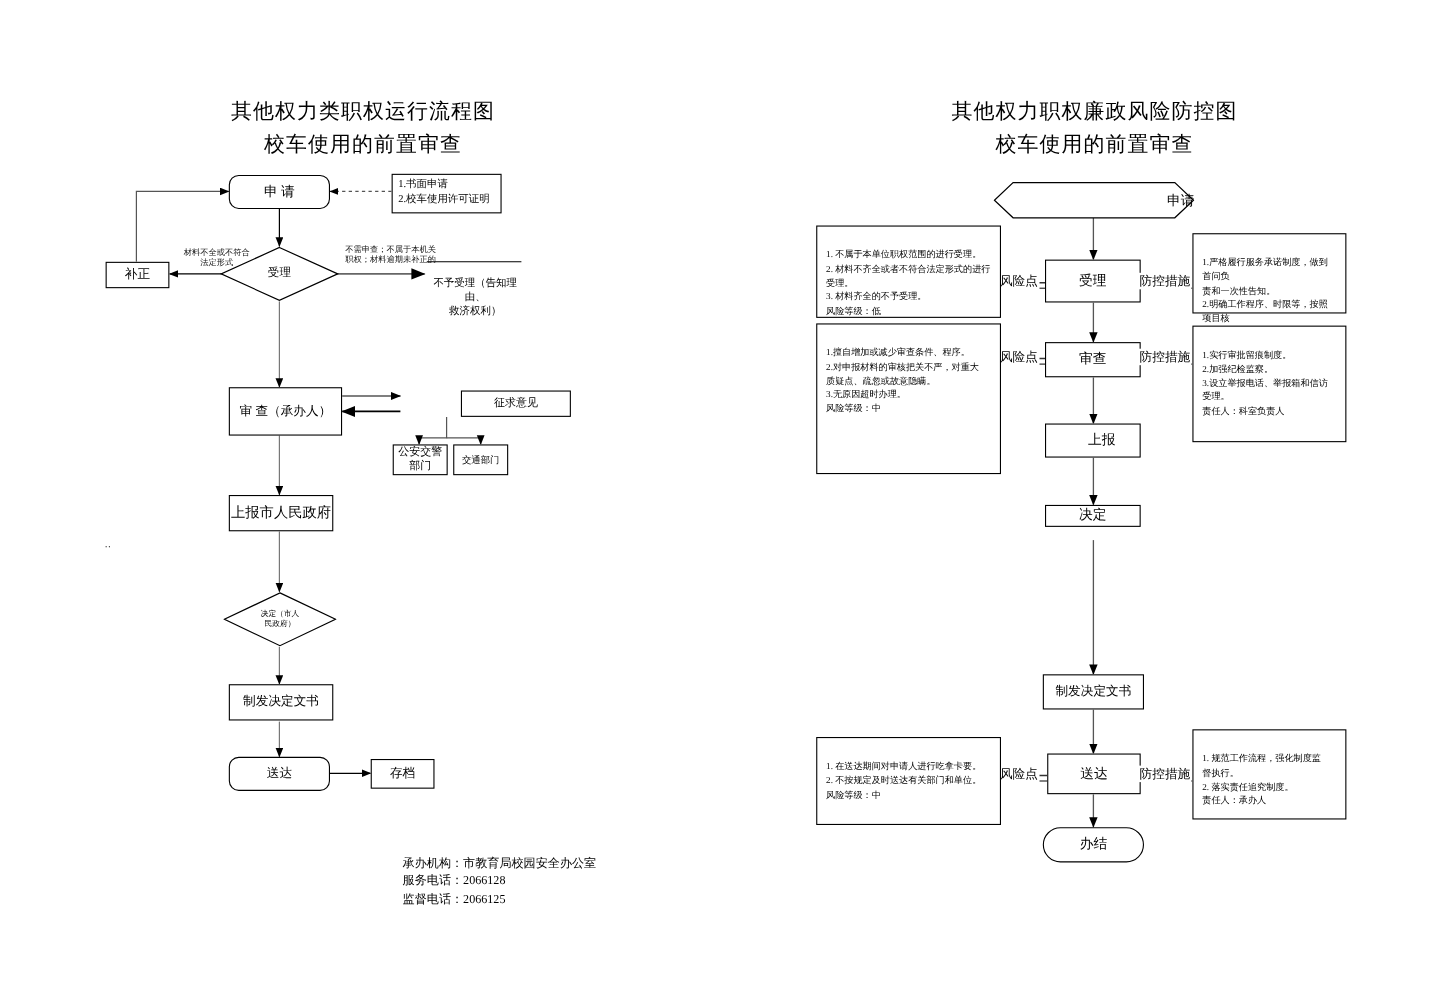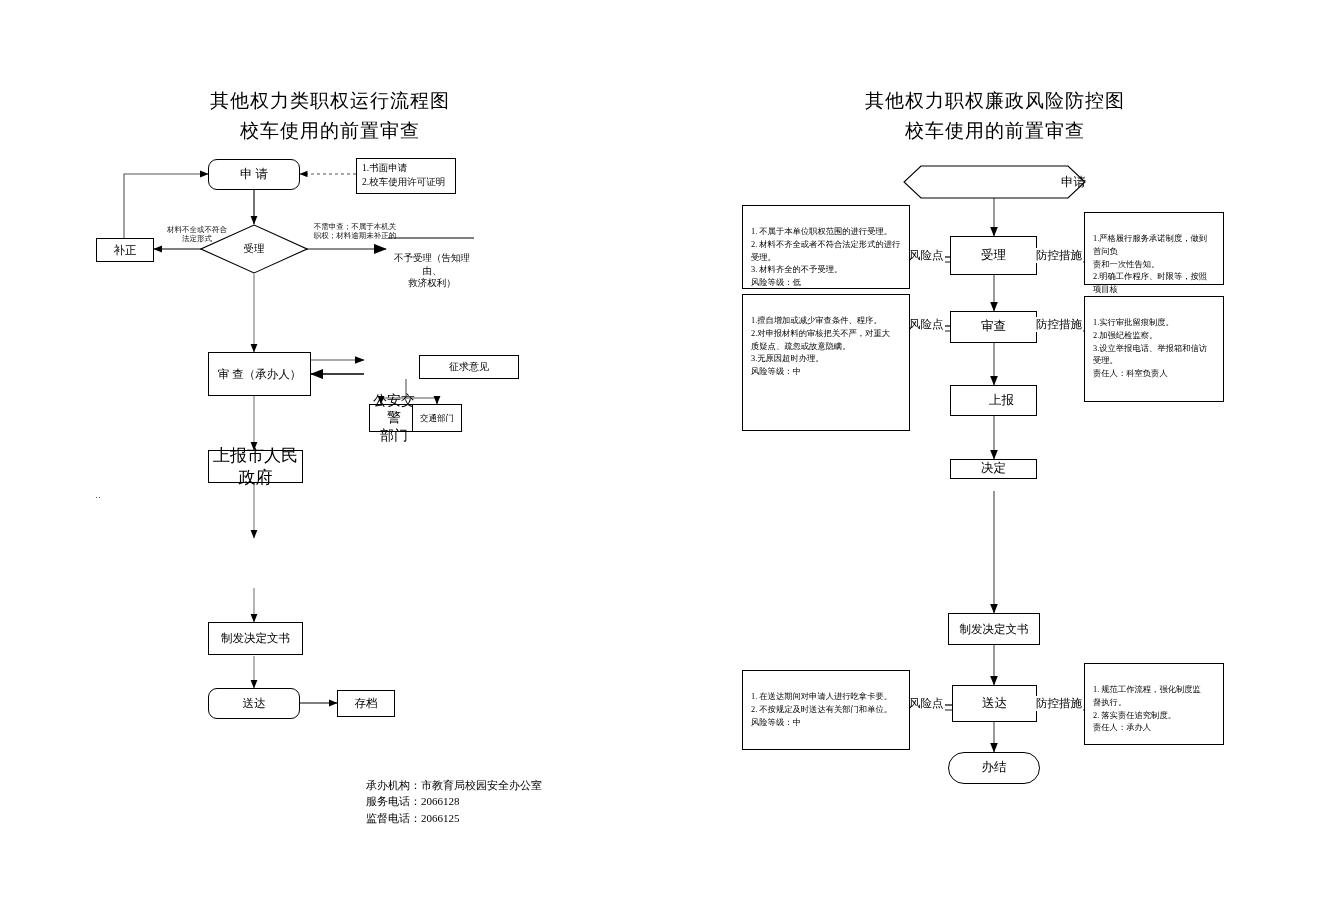--- a/index.html
+++ b/index.html
@@ -205,35 +205,44 @@
   </div>
 
   <div class="node" style="left:208px;top:352px;width:103px;height:44px;font-size:11.5px;">
     <span>审 查（承办人）</span>
   </div>
 
   <div class="node" style="left:384px;top:355px;width:100px;height:24px;font-size:10px;margin-left:35px;">
     <span>征求意见</span>
   </div>
 
-  <div class="node" style="left:369px;top:404px;width:50px;height:28px;font-size:14px;white-space:pre-line;">
+  <div class="node" style="left:357px;top:404px;width:50px;height:28px;font-size:10px;white-space:pre-line;">
     <span>公安交警
 部门</span>
   </div>
 
   <div class="node" style="left:412px;top:404px;width:50px;height:28px;font-size:8.5px;white-space:pre-line;">
     <span>交通部门</span>
   </div>
 
-  <div class="node" style="left:208px;top:450px;width:95px;height:33px;font-size:17px;">
+  <div class="node" style="left:208px;top:450px;width:95px;height:33px;font-size:13px;">
     <span>上报市人民政府</span>
   </div>
 
   <div class="tinydot" style="left:95px;top:492px;">··</div>
 
+  <div class="diamondwrap" style="left:203px;top:538px;width:103px;height:50px;">
+    <svg width="103" height="50" viewBox="0 0 103 50">
+      <polygon points="51.5,1 102,25 51.5,49 1,25" fill="#fff" stroke="#000" stroke-width="1.1"></polygon>
+    </svg>
+    <div class="diamond-label" style="font-size:7px;white-space:pre-line;line-height:1.25;">
+      <span>决定（市人
+民政府）</span>
+    </div>
+  </div>
 
   <div class="node" style="left:208px;top:622px;width:95px;height:33px;font-size:11.5px;">
     <span>制发决定文书</span>
   </div>
 
   <div class="node round" style="left:208px;top:688px;width:92px;height:31px;font-size:11.5px;">
     <span>送达</span>
   </div>
 
   <div class="node" style="left:337px;top:690px;width:58px;height:27px;font-size:11.5px;">

